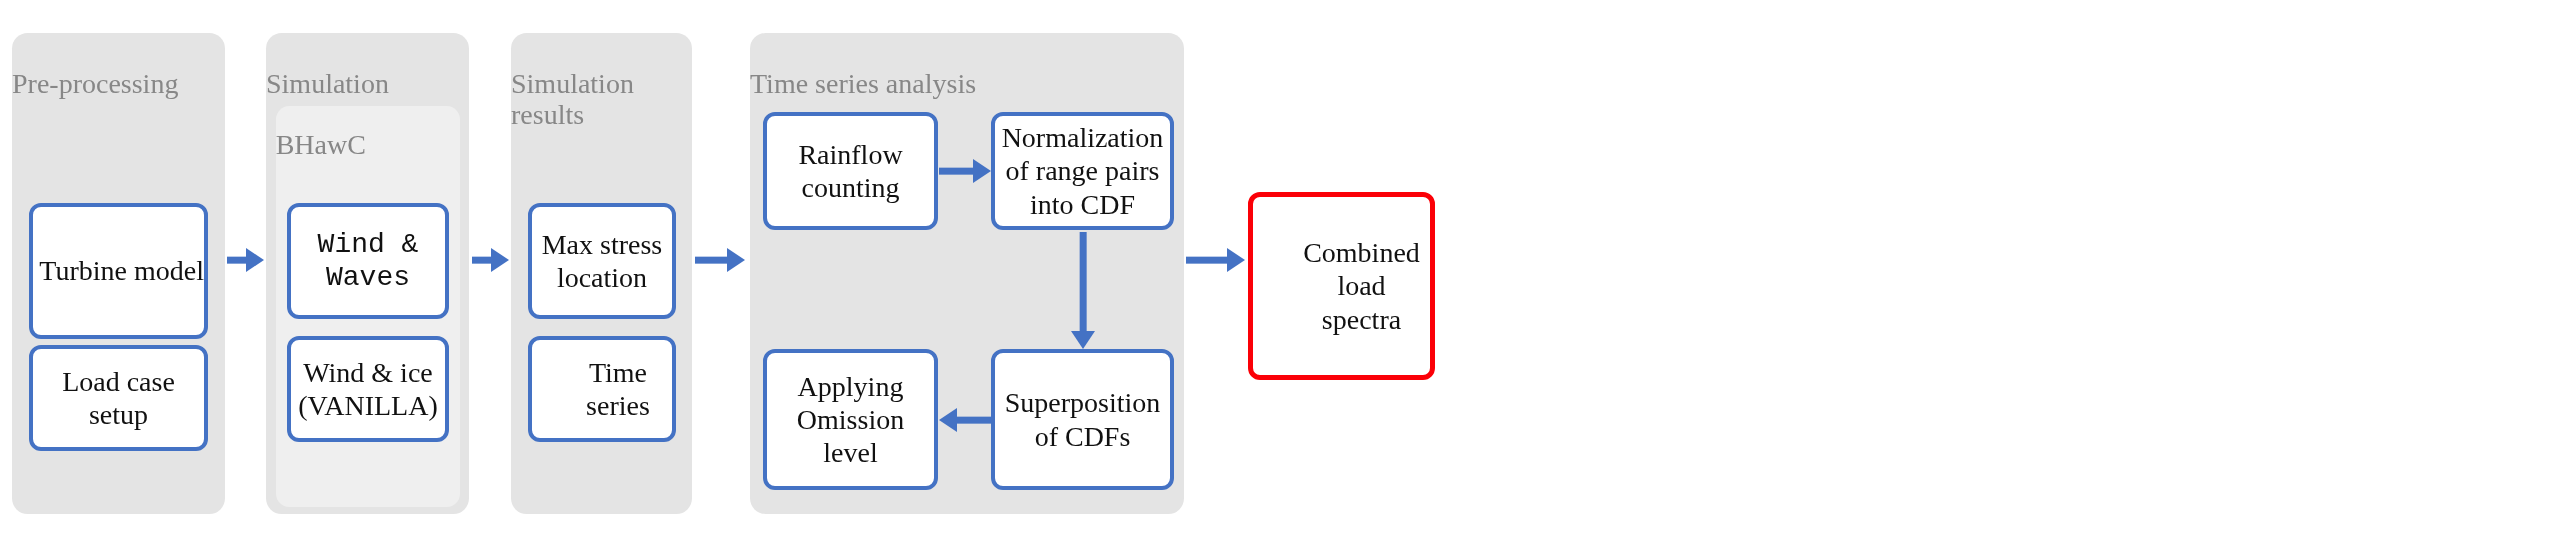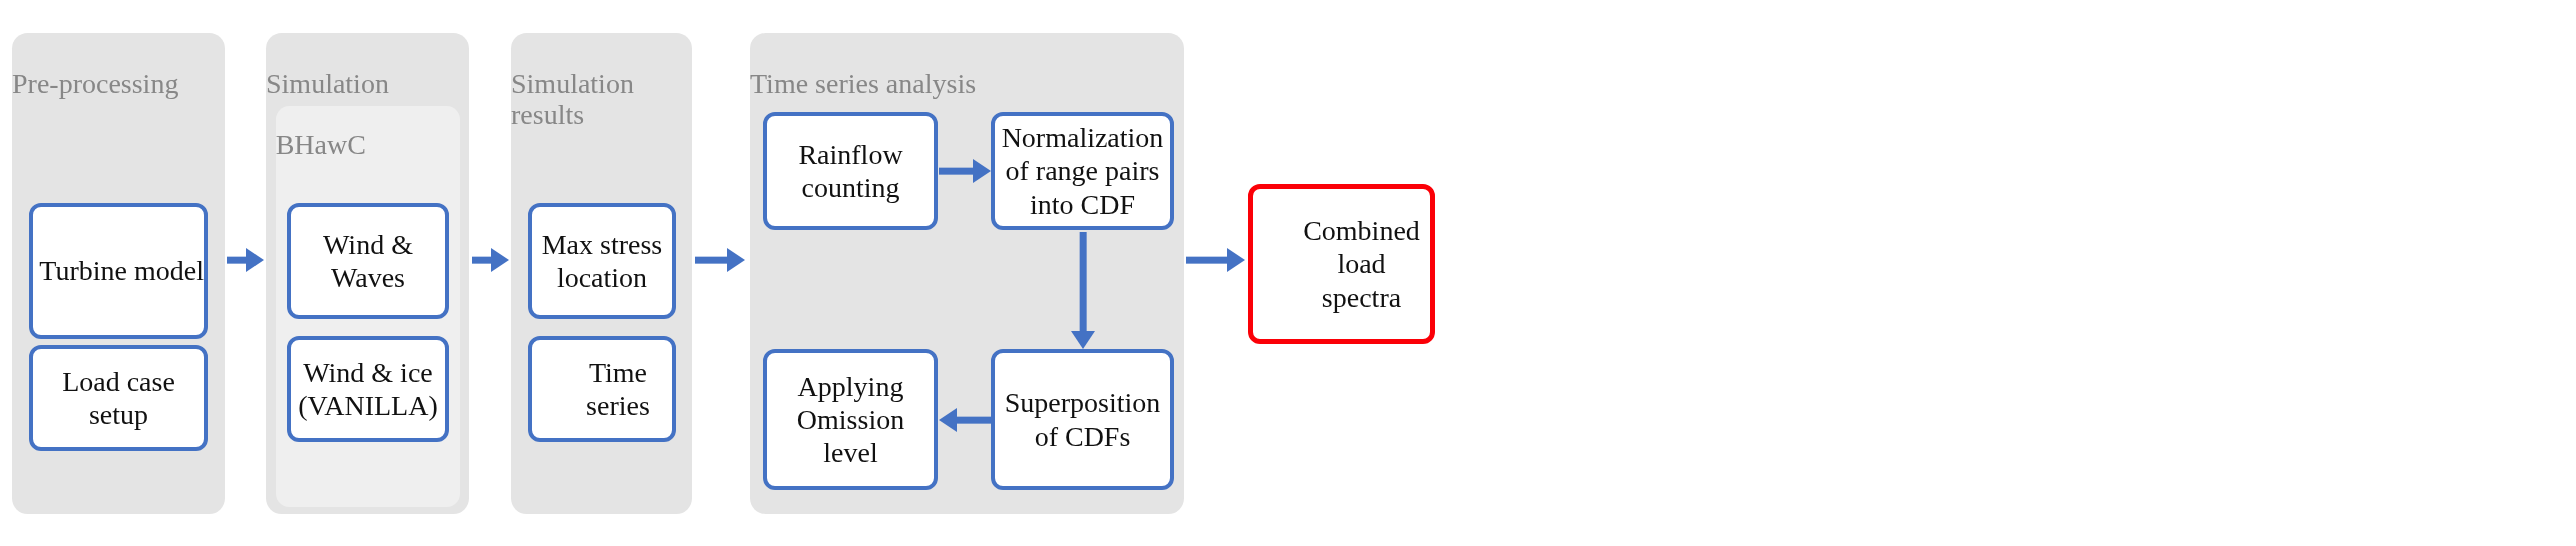--- a/index.html
+++ b/index.html
@@ -52,21 +52,21 @@
     <div class="shaft-h" style="left:0;width:24px;"></div>
     <div class="head-r"></div>
   </div>
 
   <div class="group" style="left:266px;top:33px;width:203px;height:481px;">
     <div class="group-title" style="top:35px;">Simulation</div>
     <div class="group inner" style="left:9.7px;top:73px;width:184px;height:401px;">
       <div class="group-title" style="top:23px;">BHawC</div>
     </div>
   </div>
-  <div class="node" style="left:287px;top:203px;width:162px;height:116px;">
+  <div class="node" style="left:287px;top:203px;width:162px;height:116px;font-family:Liberation Mono, monospace;">
     <span>Wind &amp;
 Waves</span>
   </div>
   <div class="node" style="left:287px;top:336px;width:162px;height:106px;">
     <span>Wind &amp; ice
 (VANILLA)</span>
   </div>
 
   <div class="arrow" style="left:472px;top:245px;width:37px;height:30px;">
     <div class="shaft-h" style="left:0;width:24px;"></div>
@@ -124,20 +124,20 @@
   <div class="arrow" style="left:939px;top:405px;width:52px;height:30px;">
     <div class="shaft-h" style="right:0;width:37px;"></div>
     <div class="head-l"></div>
   </div>
 
   <div class="arrow" style="left:1186px;top:245px;width:59px;height:30px;">
     <div class="shaft-h" style="left:0;width:45px;"></div>
     <div class="head-r"></div>
   </div>
 
-  <div class="node final" style="left:1248px;top:184px;width:187px;height:160px;padding-left:40px;">
+  <div class="node final" style="left:1248px;top:192px;width:187px;height:188px;padding-left:40px;">
     <span>Combined
 load
 spectra</span>
   </div>
 
 </div>
 
 
 </body></html>

